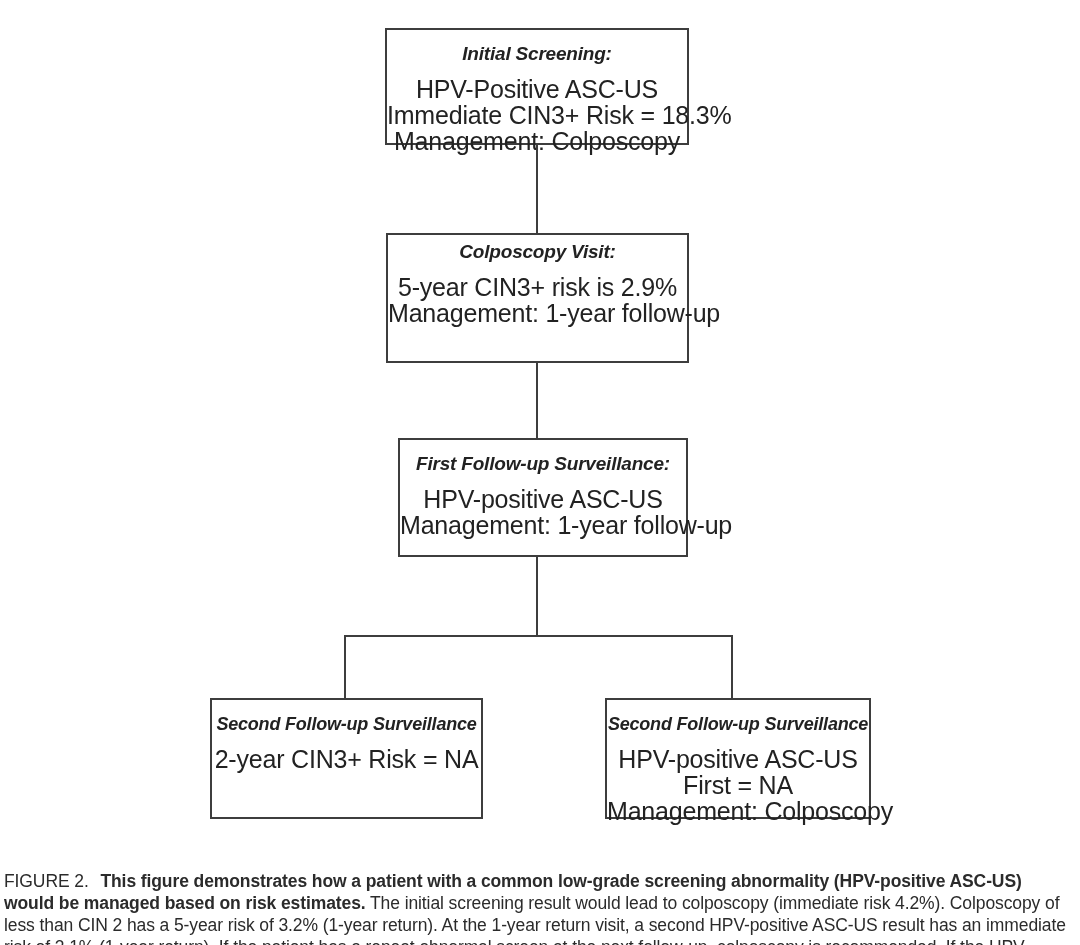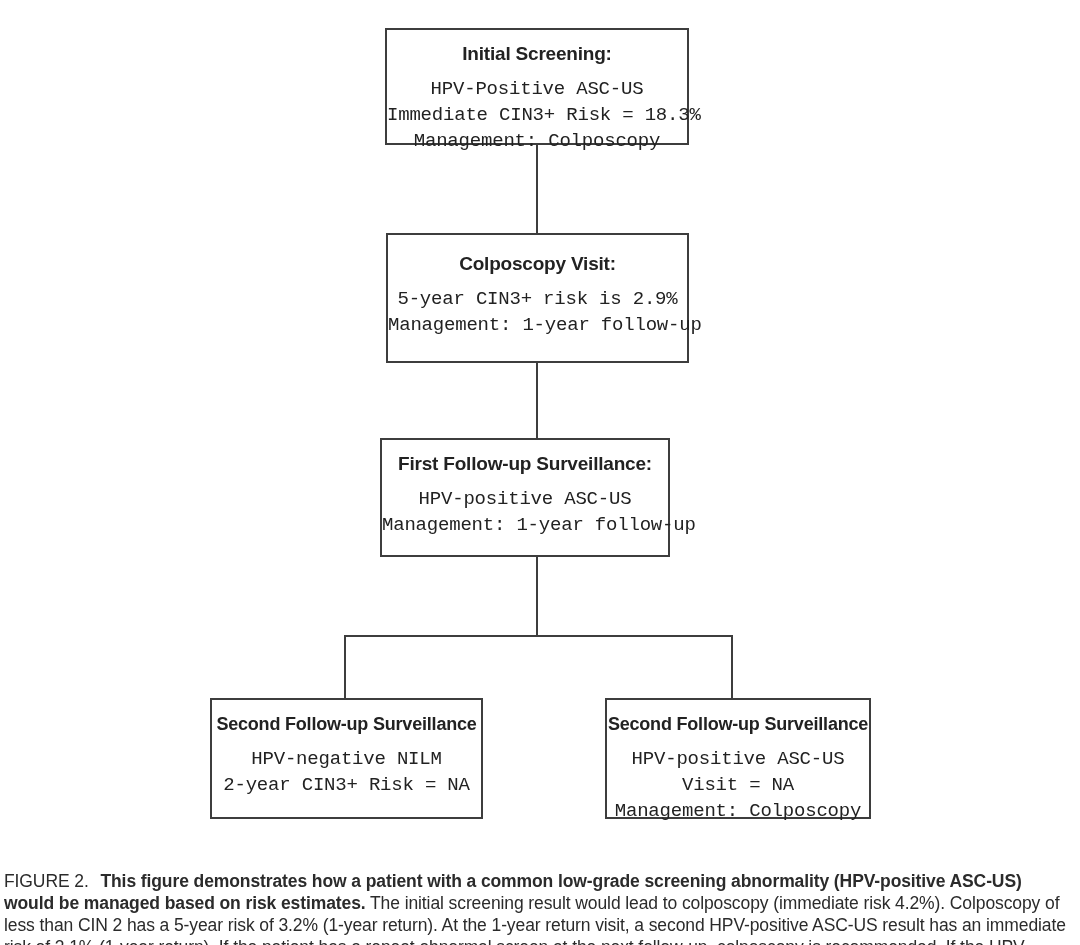--- a/index.html
+++ b/index.html
@@ -19,32 +19,32 @@
     position: absolute;
     box-sizing: border-box;
     border: 2px solid #3d3d3d;
     background: #ffffff;
     text-align: center;
     color: #222222;
     padding-top: 11px;
   }
   .node-title {
     font-weight: bold;
+    font-style: italic;
     font-size: 19px;
     line-height: 26px;
     margin-bottom: 9px;
     letter-spacing: -0.2px;
     white-space: nowrap;
   }
   .node-line {
-    font-size: 19px;
+    font-size: 25px;
     line-height: 26px;
     letter-spacing: -0.2px;
     white-space: nowrap;
-    font-family: Liberation Mono, monospace;
   }
   .conn {
     position: absolute;
     background: #3d3d3d;
   }
   .caption {
     position: absolute;
     left: 4px;
     top: 870px;
     width: 1072px;
@@ -68,52 +68,51 @@
 
   <div class="node" style="left:385px; top:28px; width:304px; height:117px;">
     <div class="node-title">Initial Screening:</div>
     <div class="node-line">HPV-Positive ASC-US</div>
     <div class="node-line">Immediate CIN3+ Risk = 18.3%</div>
     <div class="node-line">Management: Colposcopy</div>
   </div>
 
   <div class="conn" style="left:536px; top:145px; width:2px; height:88px;"></div>
 
-  <div class="node" style="left:386px; top:233px; width:303px; height:130px; padding-top:16px;">
+  <div class="node" style="left:386px; top:233px; width:303px; height:130px; padding-top:4px;">
     <div class="node-title">Colposcopy Visit:</div>
     <div class="node-line">5-year CIN3+ risk is 2.9%</div>
     <div class="node-line">Management: 1-year follow-up</div>
   </div>
 
   <div class="conn" style="left:536px; top:363px; width:2px; height:75px;"></div>
 
-  <div class="node" style="left:380px; top:438px; width:290px; height:119px;">
+  <div class="node" style="left:398px; top:438px; width:290px; height:119px;">
     <div class="node-title">First Follow-up Surveillance:</div>
     <div class="node-line">HPV-positive ASC-US</div>
     <div class="node-line">Management: 1-year follow-up</div>
   </div>
 
   <div class="conn" style="left:536px; top:557px; width:2px; height:80px;"></div>
 
   <div class="conn" style="left:344px; top:635px; width:389px; height:2px;"></div>
 
   <div class="conn" style="left:344px; top:635px; width:2px; height:63px;"></div>
 
   <div class="conn" style="left:731px; top:635px; width:2px; height:63px;"></div>
 
   <div class="node" style="left:210px; top:698px; width:273px; height:121px;">
     <div class="node-title" style="font-size:18px;">Second Follow-up Surveillance</div>
-    <div class="node-line">HPV-negative NILM</div>
     <div class="node-line">2-year CIN3+ Risk = NA</div>
   </div>
 
   <div class="node" style="left:605px; top:698px; width:266px; height:121px;">
     <div class="node-title" style="font-size:18px;">Second Follow-up Surveillance</div>
     <div class="node-line">HPV-positive ASC-US</div>
-    <div class="node-line">Visit = NA</div>
+    <div class="node-line">First = NA</div>
     <div class="node-line">Management: Colposcopy</div>
   </div>
 
   <div class="caption">
     <span class="fig-label">FIGURE 2.</span>
     <span class="lead">This figure demonstrates how a patient with a common low-grade screening abnormality (HPV-positive ASC-US) would be managed based on risk estimates.</span>
     <span>The initial screening result would lead to colposcopy (immediate risk 4.2%). Colposcopy of less than CIN 2 has a 5-year risk of 3.2% (1-year return). At the 1-year return visit, a second HPV-positive ASC-US result has an immediate risk of 3.1% (1-year return). If the patient has a repeat abnormal screen at the next follow-up, colposcopy is recommended. If the HPV-based test is negative, return in 3 years is recommended. NA, not applicable because stable risk estimates are not available.</span>
   </div>
 
 </div>

